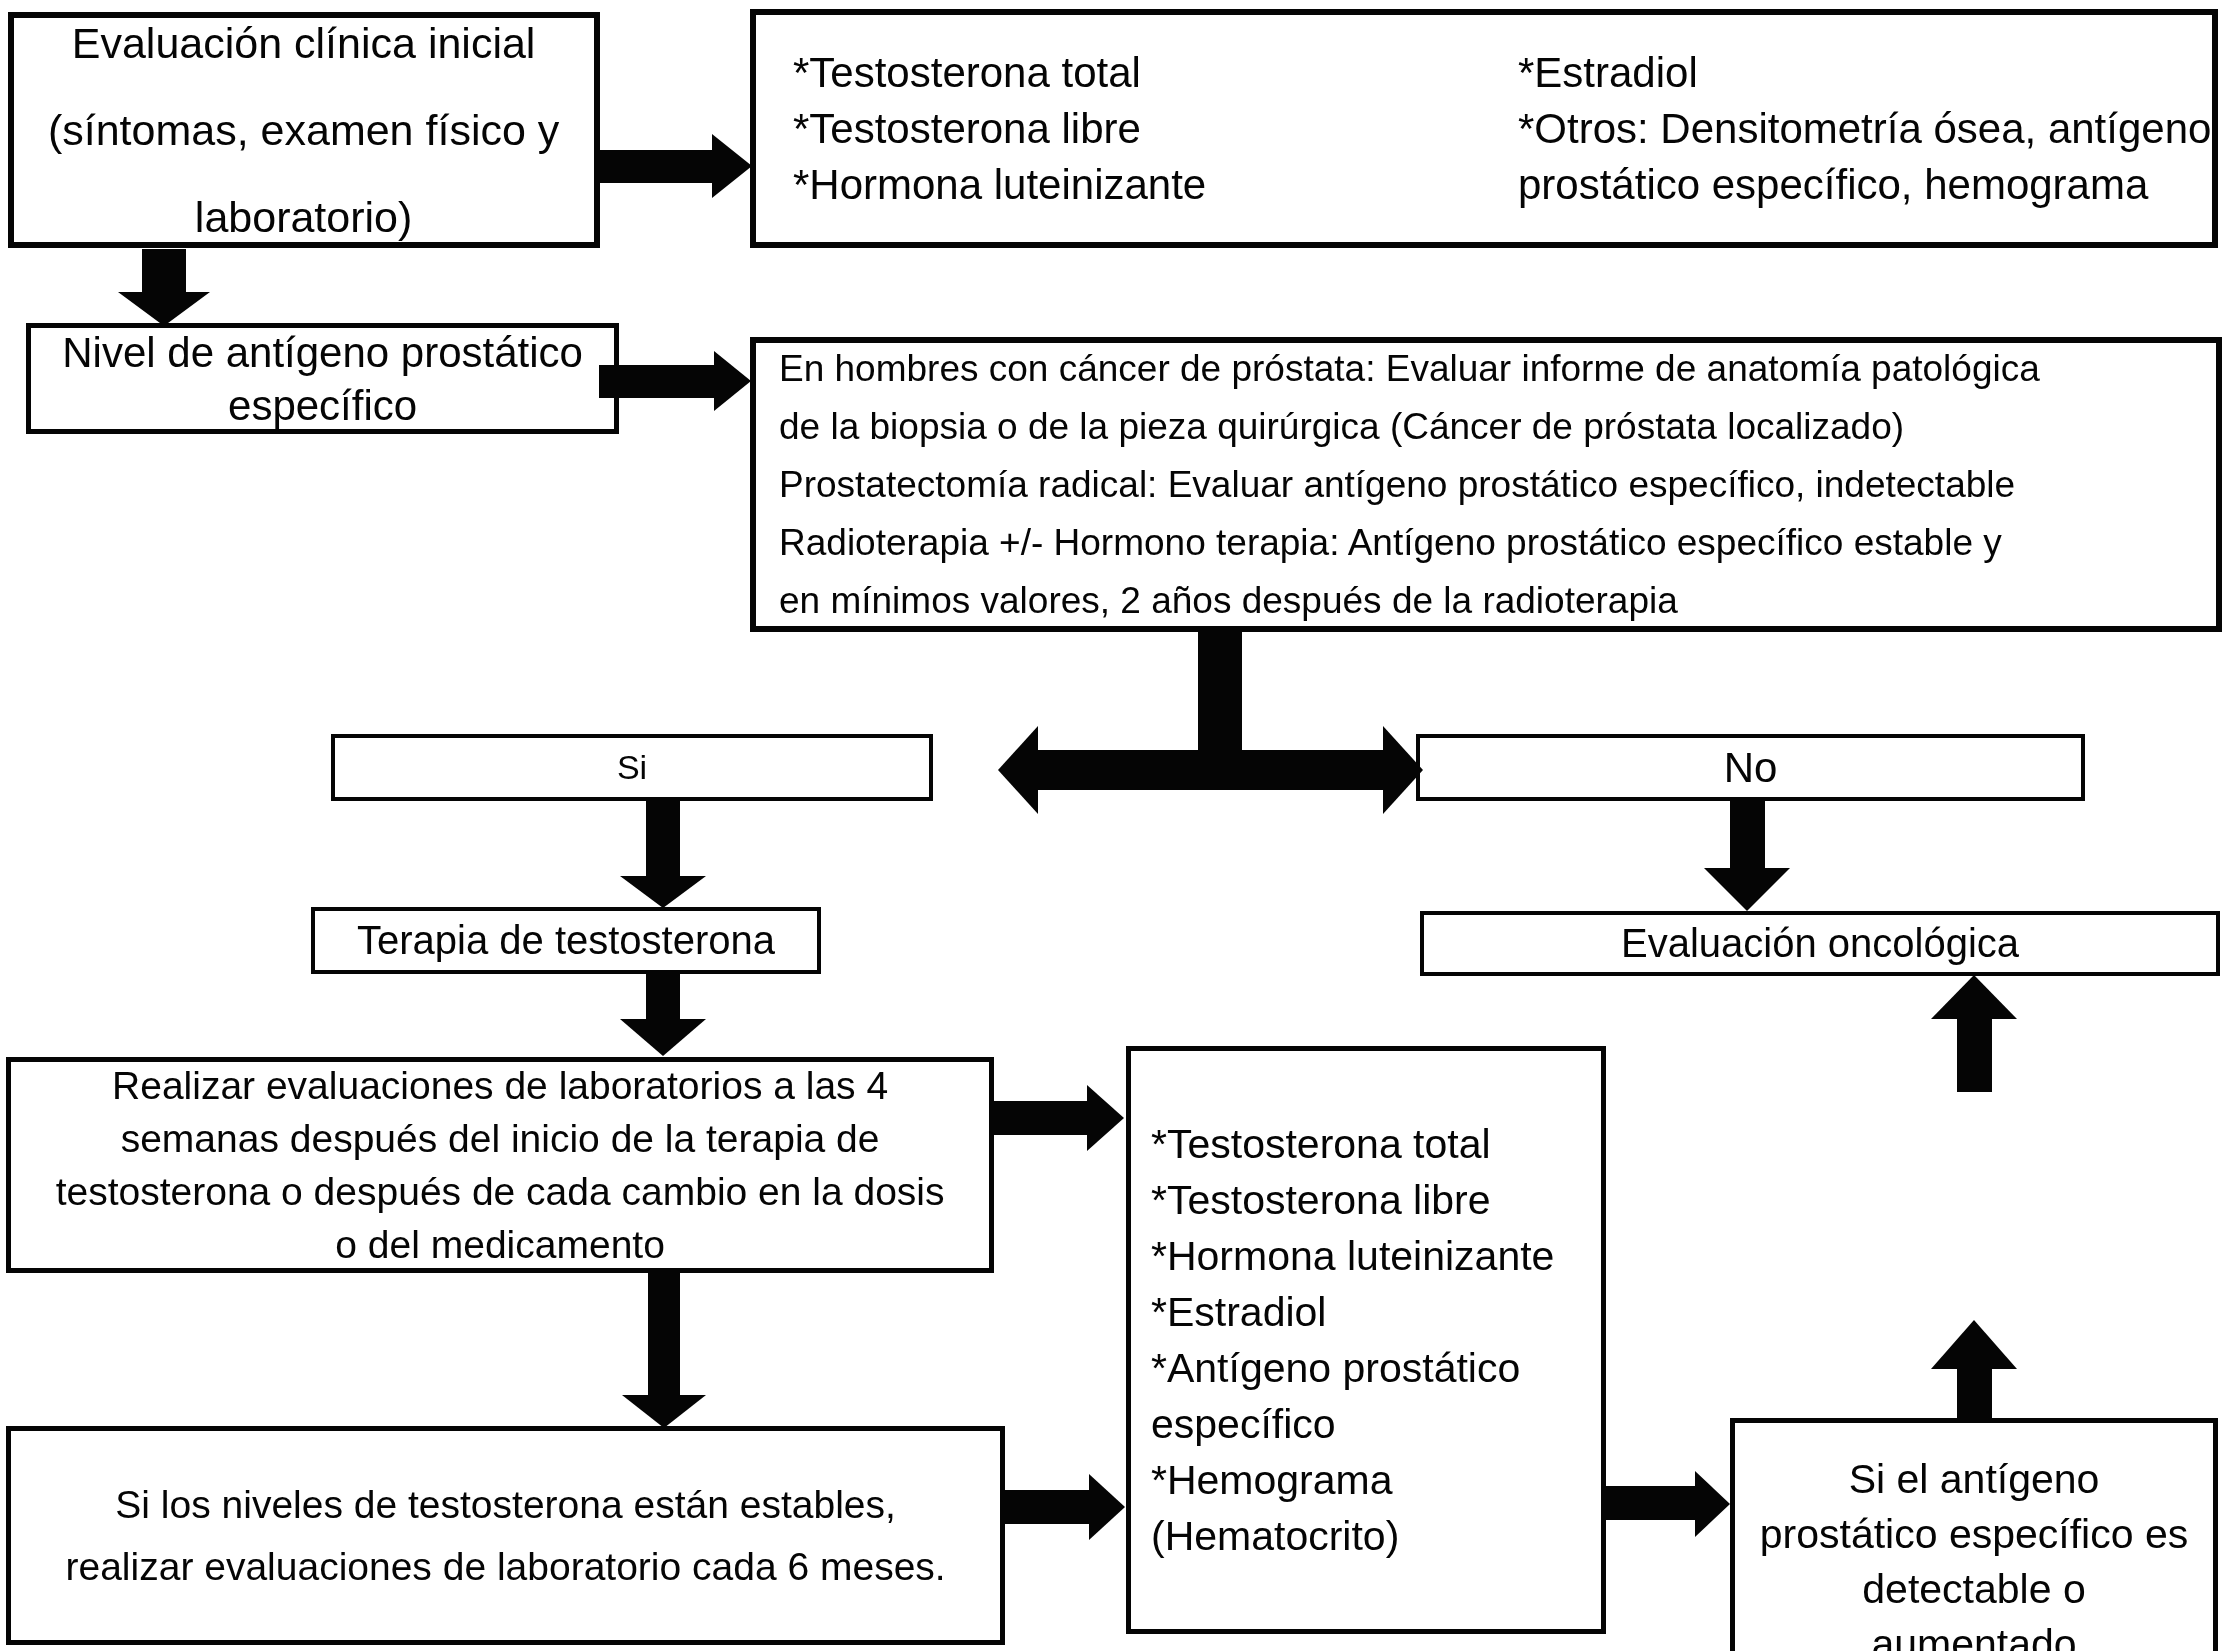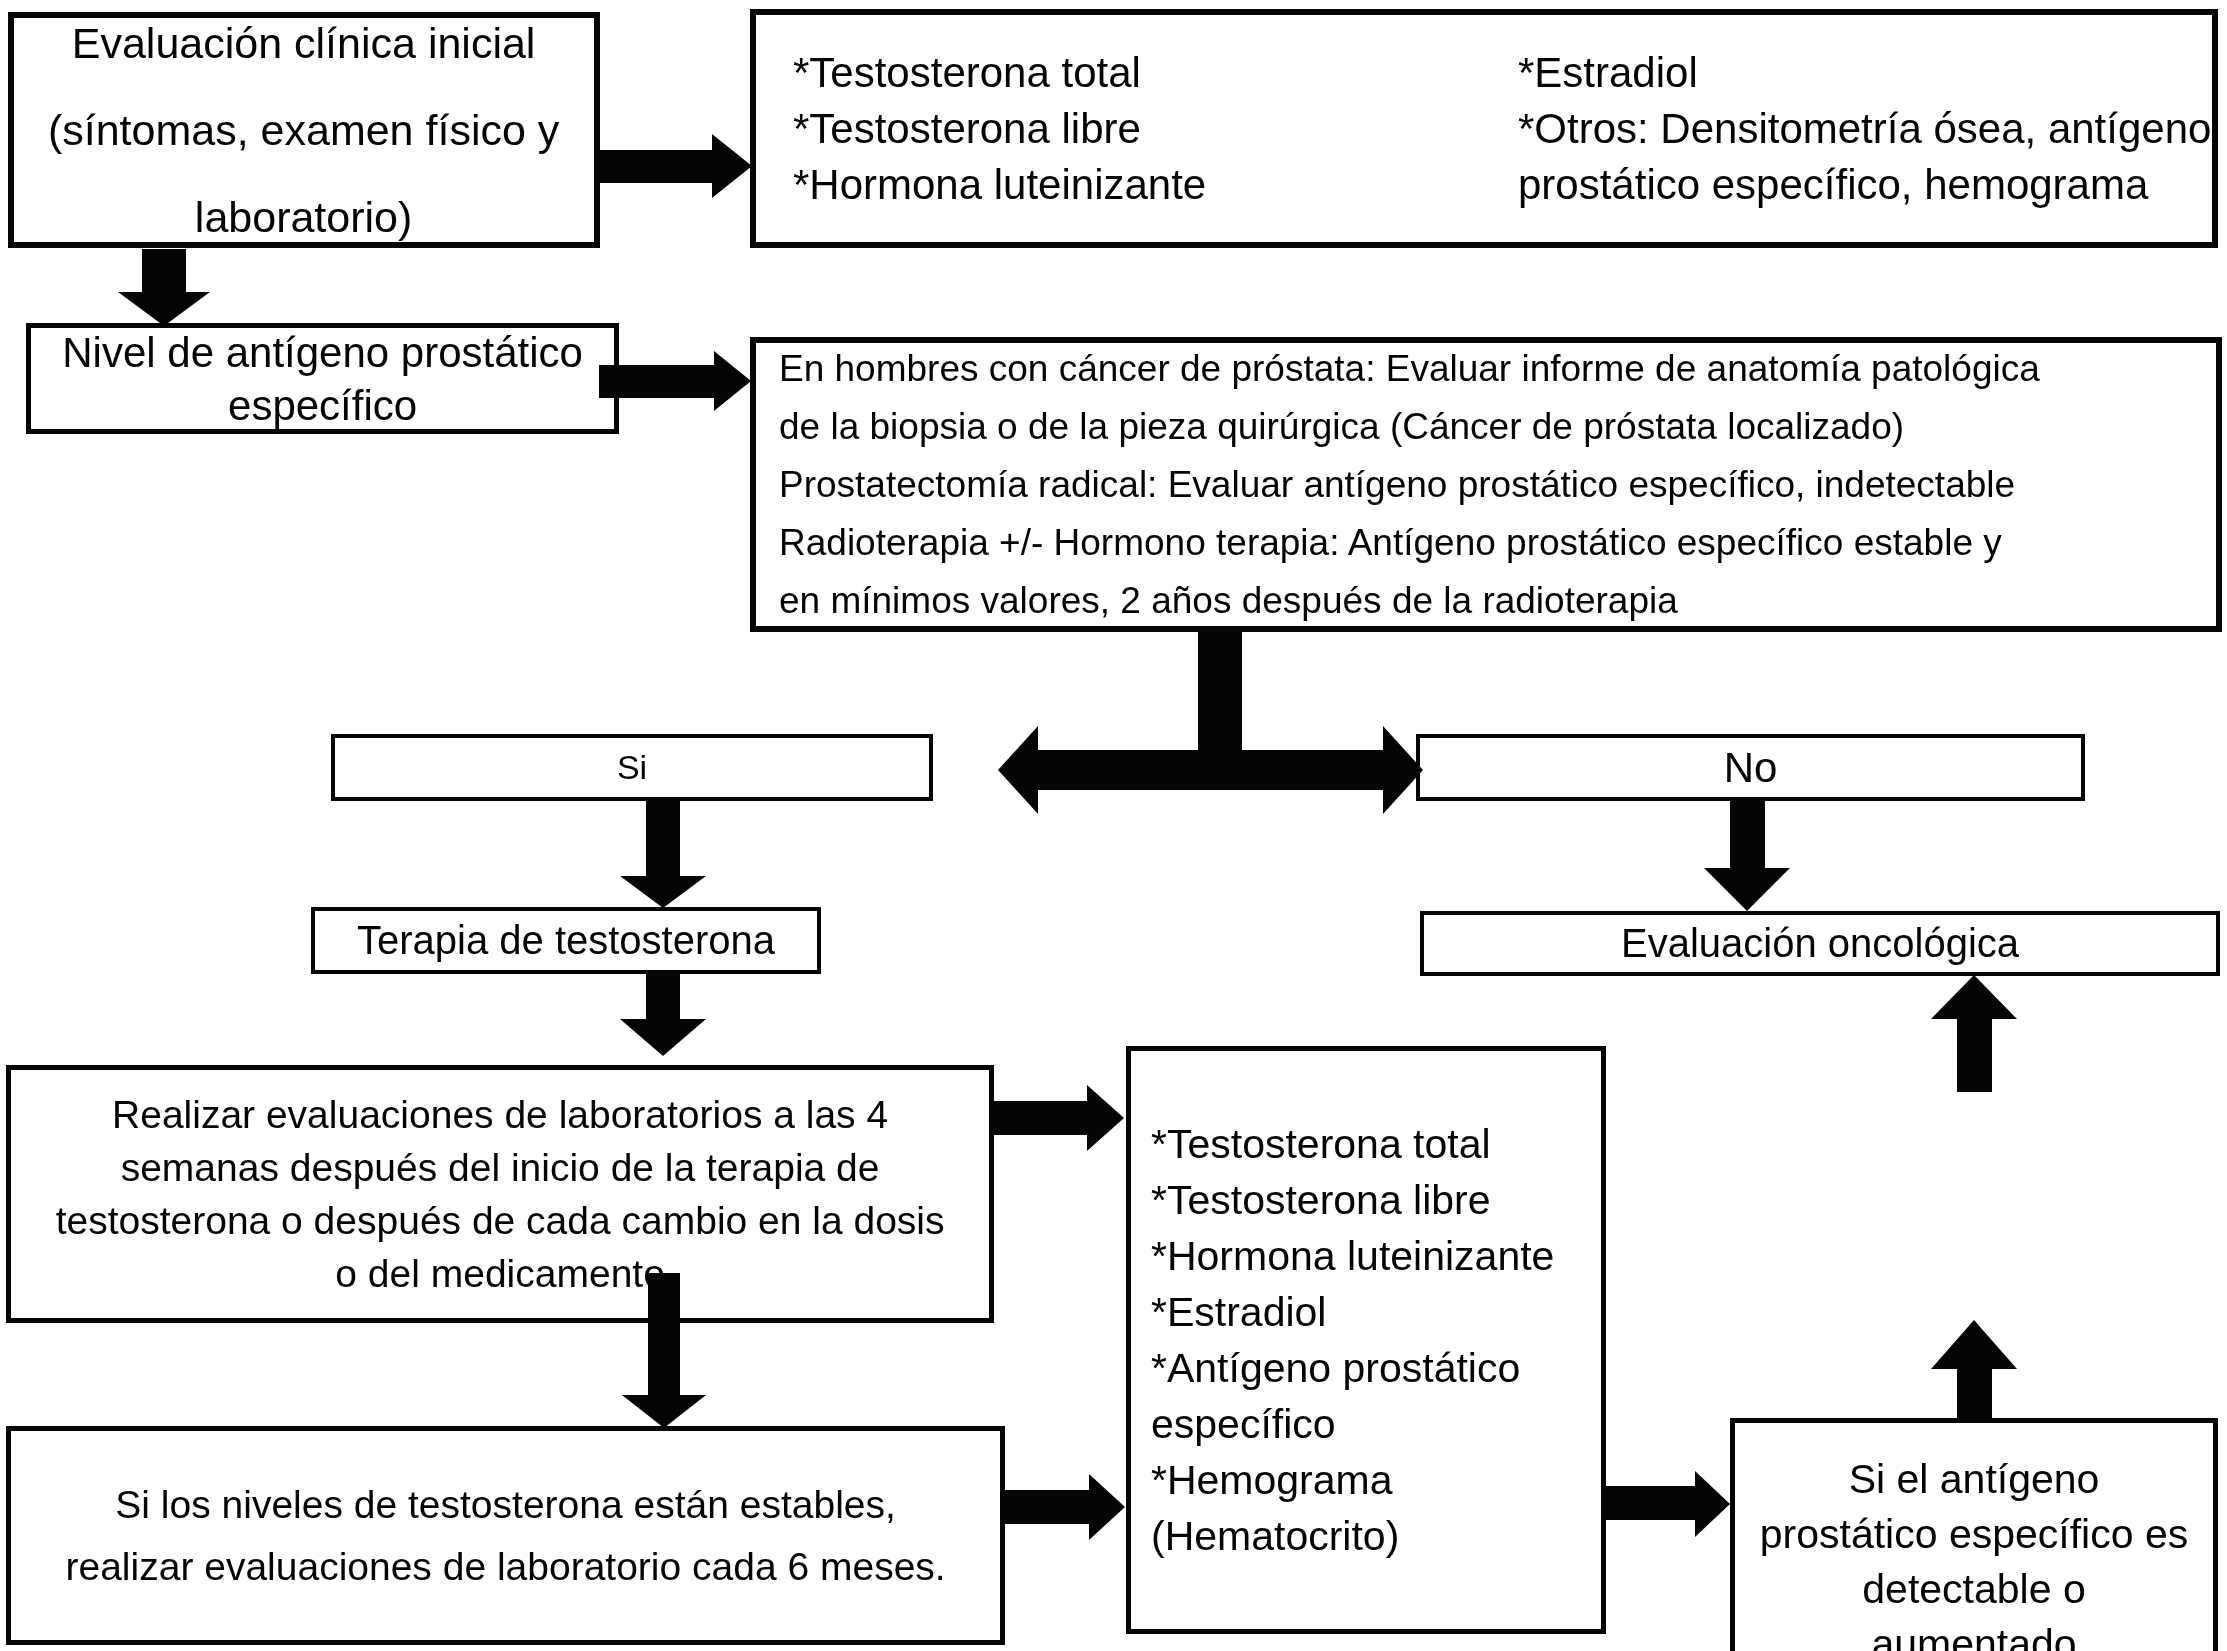--- a/index.html
+++ b/index.html
@@ -74,21 +74,21 @@
   </div>
 
   <div class="box" style="left:311px;top:907px;width:510px;height:67px;border-width:4.6px;font-size:40px;">
     <div class="line">Terapia de testosterona</div>
   </div>
 
   <div class="box" style="left:1420px;top:911px;width:800px;height:65px;border-width:4.6px;font-size:40px;">
     <div class="line">Evaluación oncológica</div>
   </div>
 
-  <div class="box" style="left:6.1px;top:1057px;width:988px;height:258px;font-size:39px;line-height:53px;margin-top:8px;">
+  <div class="box" style="left:6.1px;top:1057px;width:988px;height:216px;font-size:39px;line-height:53px;">
     <div class="line">Realizar evaluaciones de laboratorios a las 4</div>
     <div class="line">semanas después del inicio de la terapia de</div>
     <div class="line">testosterona o después de cada cambio en la dosis</div>
     <div class="line">o del medicamento</div>
   </div>
 
   <div class="box align-left" style="left:1126px;top:1046px;width:480px;height:588px;padding-left:20px;font-size:41px;line-height:56px;">
     <div class="line">*Testosterona total</div>
     <div class="line">*Testosterona libre</div>
     <div class="line">*Hormona luteinizante</div>

